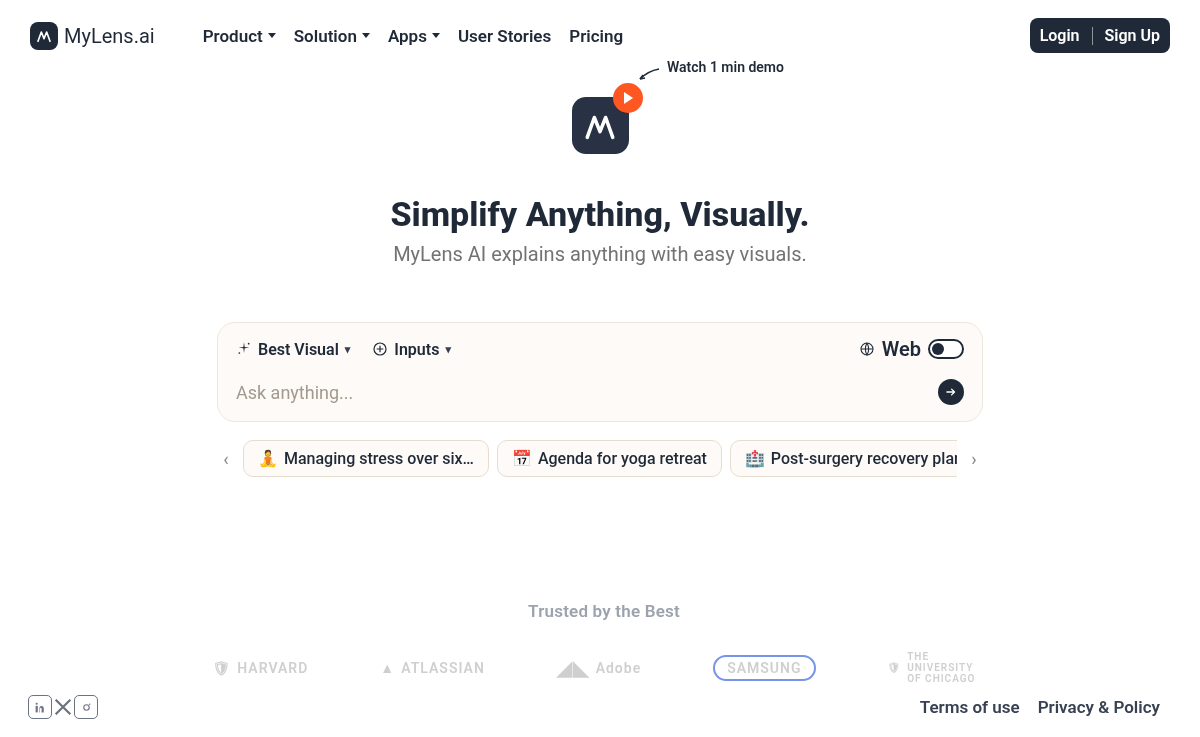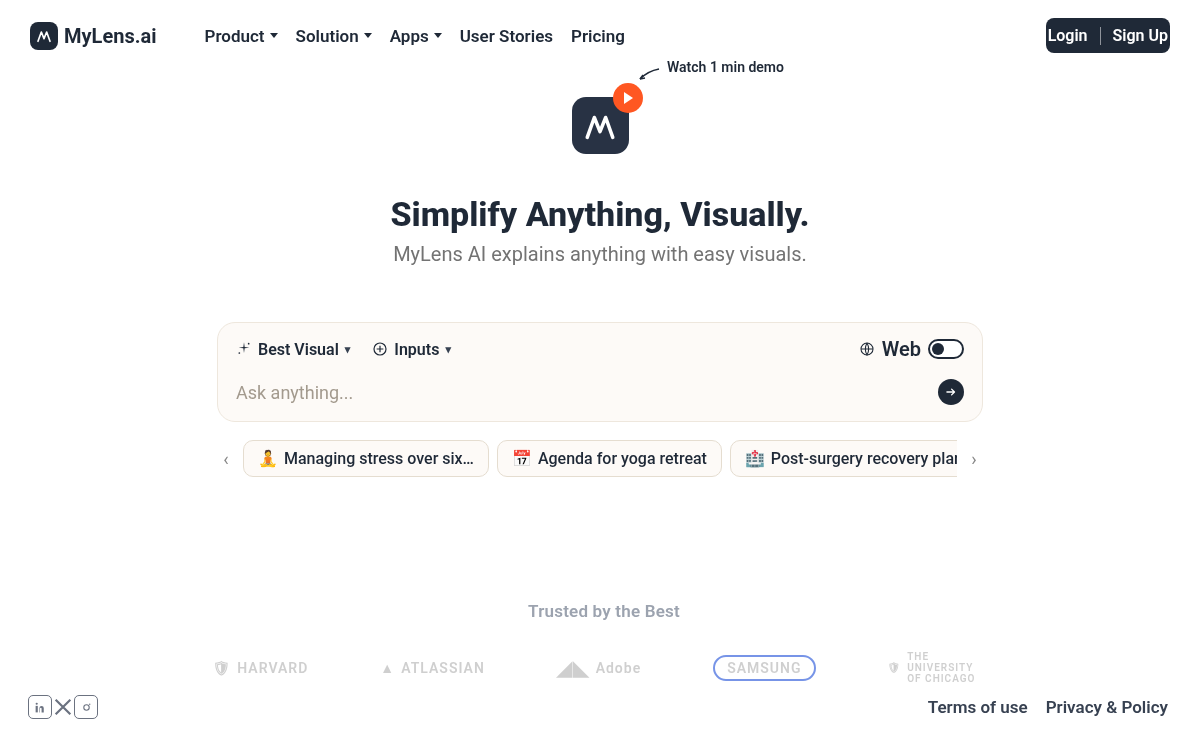--- a/index.html
+++ b/index.html
@@ -34,21 +34,21 @@
       background: #1f2937;
       border-radius: 8px;
       display: flex;
       align-items: center;
       justify-content: center;
       color: #fff;
       font-weight: 700;
     }
     .logo-text {
       font-size: 20px;
-      font-weight: 700;
+      font-weight: 400;
       color: #1f2937;
     }
     .nav {
       display: flex;
       align-items: center;
       gap: 18px;
       margin-left: 36px;
     }
     .nav-item {
       display: flex;
@@ -66,21 +66,21 @@
       border-right: 4px solid transparent;
       border-top: 5px solid #1f2937;
     }
     .auth {
       margin-left: auto;
       background: #1f2937;
       color: #fff;
       border-radius: 8px;
       display: flex;
       align-items: center;
-      padding: 8px 2px;
+      padding: 8px 10px;
       gap: 12px;
       font-size: 16px;
       font-weight: 600;
     }
     .auth span {
       cursor: pointer;
     }
     .auth .divider {
       width: 1px;
       height: 18px;
@@ -306,21 +306,21 @@
       align-items: center;
       gap: 6px;
       letter-spacing: 1px;
     }
 
     
     .footer {
       position: absolute;
       bottom: 18px;
       left: 0;
-      right: 4px;
+      right: 12px;
       padding: 0 28px;
       display: flex;
       align-items: center;
     }
     .social {
       width: 24px;
       height: 24px;
       border: 1.6px solid #6b7280;
       border-radius: 5px;
       display: flex;

